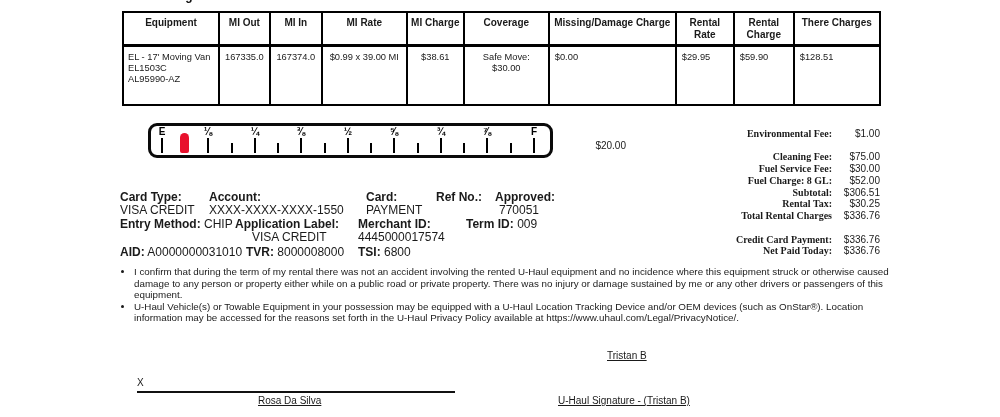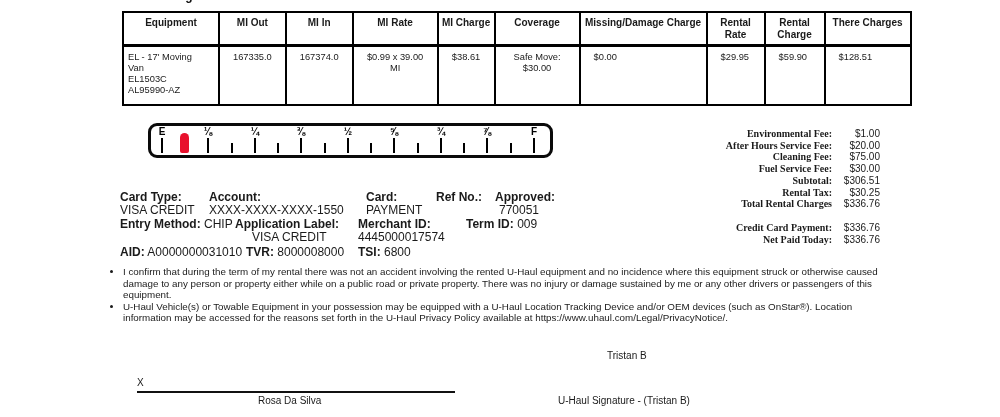--- a/index.html
+++ b/index.html
@@ -7,21 +7,21 @@
   #page{position:relative;width:1000px;height:417px;background:#fff;overflow:hidden;}
 
   
   #clipped-heading{position:absolute;left:158px;top:0;width:360px;height:4px;overflow:hidden;}
   #clipped-heading .t{display:block;margin-top:-11px;font-weight:bold;font-size:12px;color:#111;}
 
   
   #eqp-table{position:absolute;left:122px;top:11px;border-collapse:collapse;table-layout:fixed;}
   #eqp-table th,#eqp-table td{border:2px solid #000;overflow:hidden;}
   #eqp-table th{font-size:10px;font-weight:bold;text-align:center;vertical-align:top;padding:4px 1px 3px;border-bottom:3px solid #000;line-height:12px;background:#fff;}
-  #eqp-table td{font-size:9.3px;vertical-align:top;padding:5px 13px 2px;height:50px;line-height:11px;}
+  #eqp-table td{font-size:9.3px;vertical-align:top;padding:5px 5px 2px;height:50px;line-height:11px;}
   #eqp-table td.c{text-align:center;}
   #eqp-table td.r{text-align:left;padding-right:8px;}
   #eqp-table td.l{text-align:left;padding-left:4px;}
   .blk{display:block;}
 
   
   #gauge{position:absolute;left:148px;top:123px;width:399px;height:29px;border:3px solid #0a0a0a;border-radius:9px;background:#fff;}
   .glabel{position:absolute;top:0px;transform:translateX(-50%);font-size:10px;font-weight:bold;color:#000;line-height:12px;}
   .gtick-major{position:absolute;top:12px;width:2px;height:15px;background:#000;}
   .gtick-minor{position:absolute;top:17px;width:2px;height:10px;background:#000;}
@@ -33,26 +33,26 @@
   .chg-row .lbl{width:254px;text-align:right;font-weight:bold;font-family:Liberation Serif, serif;}
   .chg-row .val{width:48px;text-align:right;}
   .chg-gap{height:12px;}
 
   
   #card{position:absolute;left:120px;top:191px;width:480px;height:68px;font-size:12px;}
   #card .pos{position:absolute;white-space:nowrap;line-height:12px;}
   #card b{font-weight:bold;}
 
   
-  #terms{position:absolute;left:109px;top:266px;width:770px;}
+  #terms{position:absolute;left:120px;top:266px;width:770px;}
   #terms ul{margin:0;padding:0 0 0 14px;list-style:disc;}
   #terms li{font-size:9.8px;line-height:11.6px;margin:0;}
 
   
-  .sigtext{position:absolute;font-size:10px;white-space:nowrap;}
+  .sigtext{position:absolute;font-size:10px;white-space:nowrap;text-decoration:underline;}
   #sig-line{position:absolute;left:137px;top:391px;width:318px;height:2px;background:#111;}
   #sig-x{position:absolute;left:137px;top:377px;font-size:10px;}
 </style>
 </head>
 <body>
 
 <div id="page">
 
   <div id="clipped-heading">
     <span class="t">Charges for Rental Contract</span>
@@ -139,30 +139,33 @@
 
     <div id="fuel-marker"></div>
   </div>
 
   <div id="charges">
     <div class="chg-row">
       <span class="lbl">Environmental Fee:</span>
       <span class="val">$1.00</span>
     </div>
     <div class="chg-row">
-      <span class="lbl">After Hours Service Fee:</span>
       <span class="val">$20.00</span>
     </div>
     <div class="chg-row">
       <span class="lbl">Cleaning Fee:</span>
       <span class="val">$75.00</span>
     </div>
     <div class="chg-row">
       <span class="lbl">Fuel Service Fee:</span>
       <span class="val">$30.00</span>
+    </div>
+    <div class="chg-row">
+      <span class="lbl">Fuel Charge: 8 GL:</span>
+      <span class="val">$52.00</span>
     </div>
     <div class="chg-row">
       <span class="lbl">Subtotal:</span>
       <span class="val">$306.51</span>
     </div>
     <div class="chg-row">
       <span class="lbl">Rental Tax:</span>
       <span class="val">$30.25</span>
     </div>
     <div class="chg-row">

